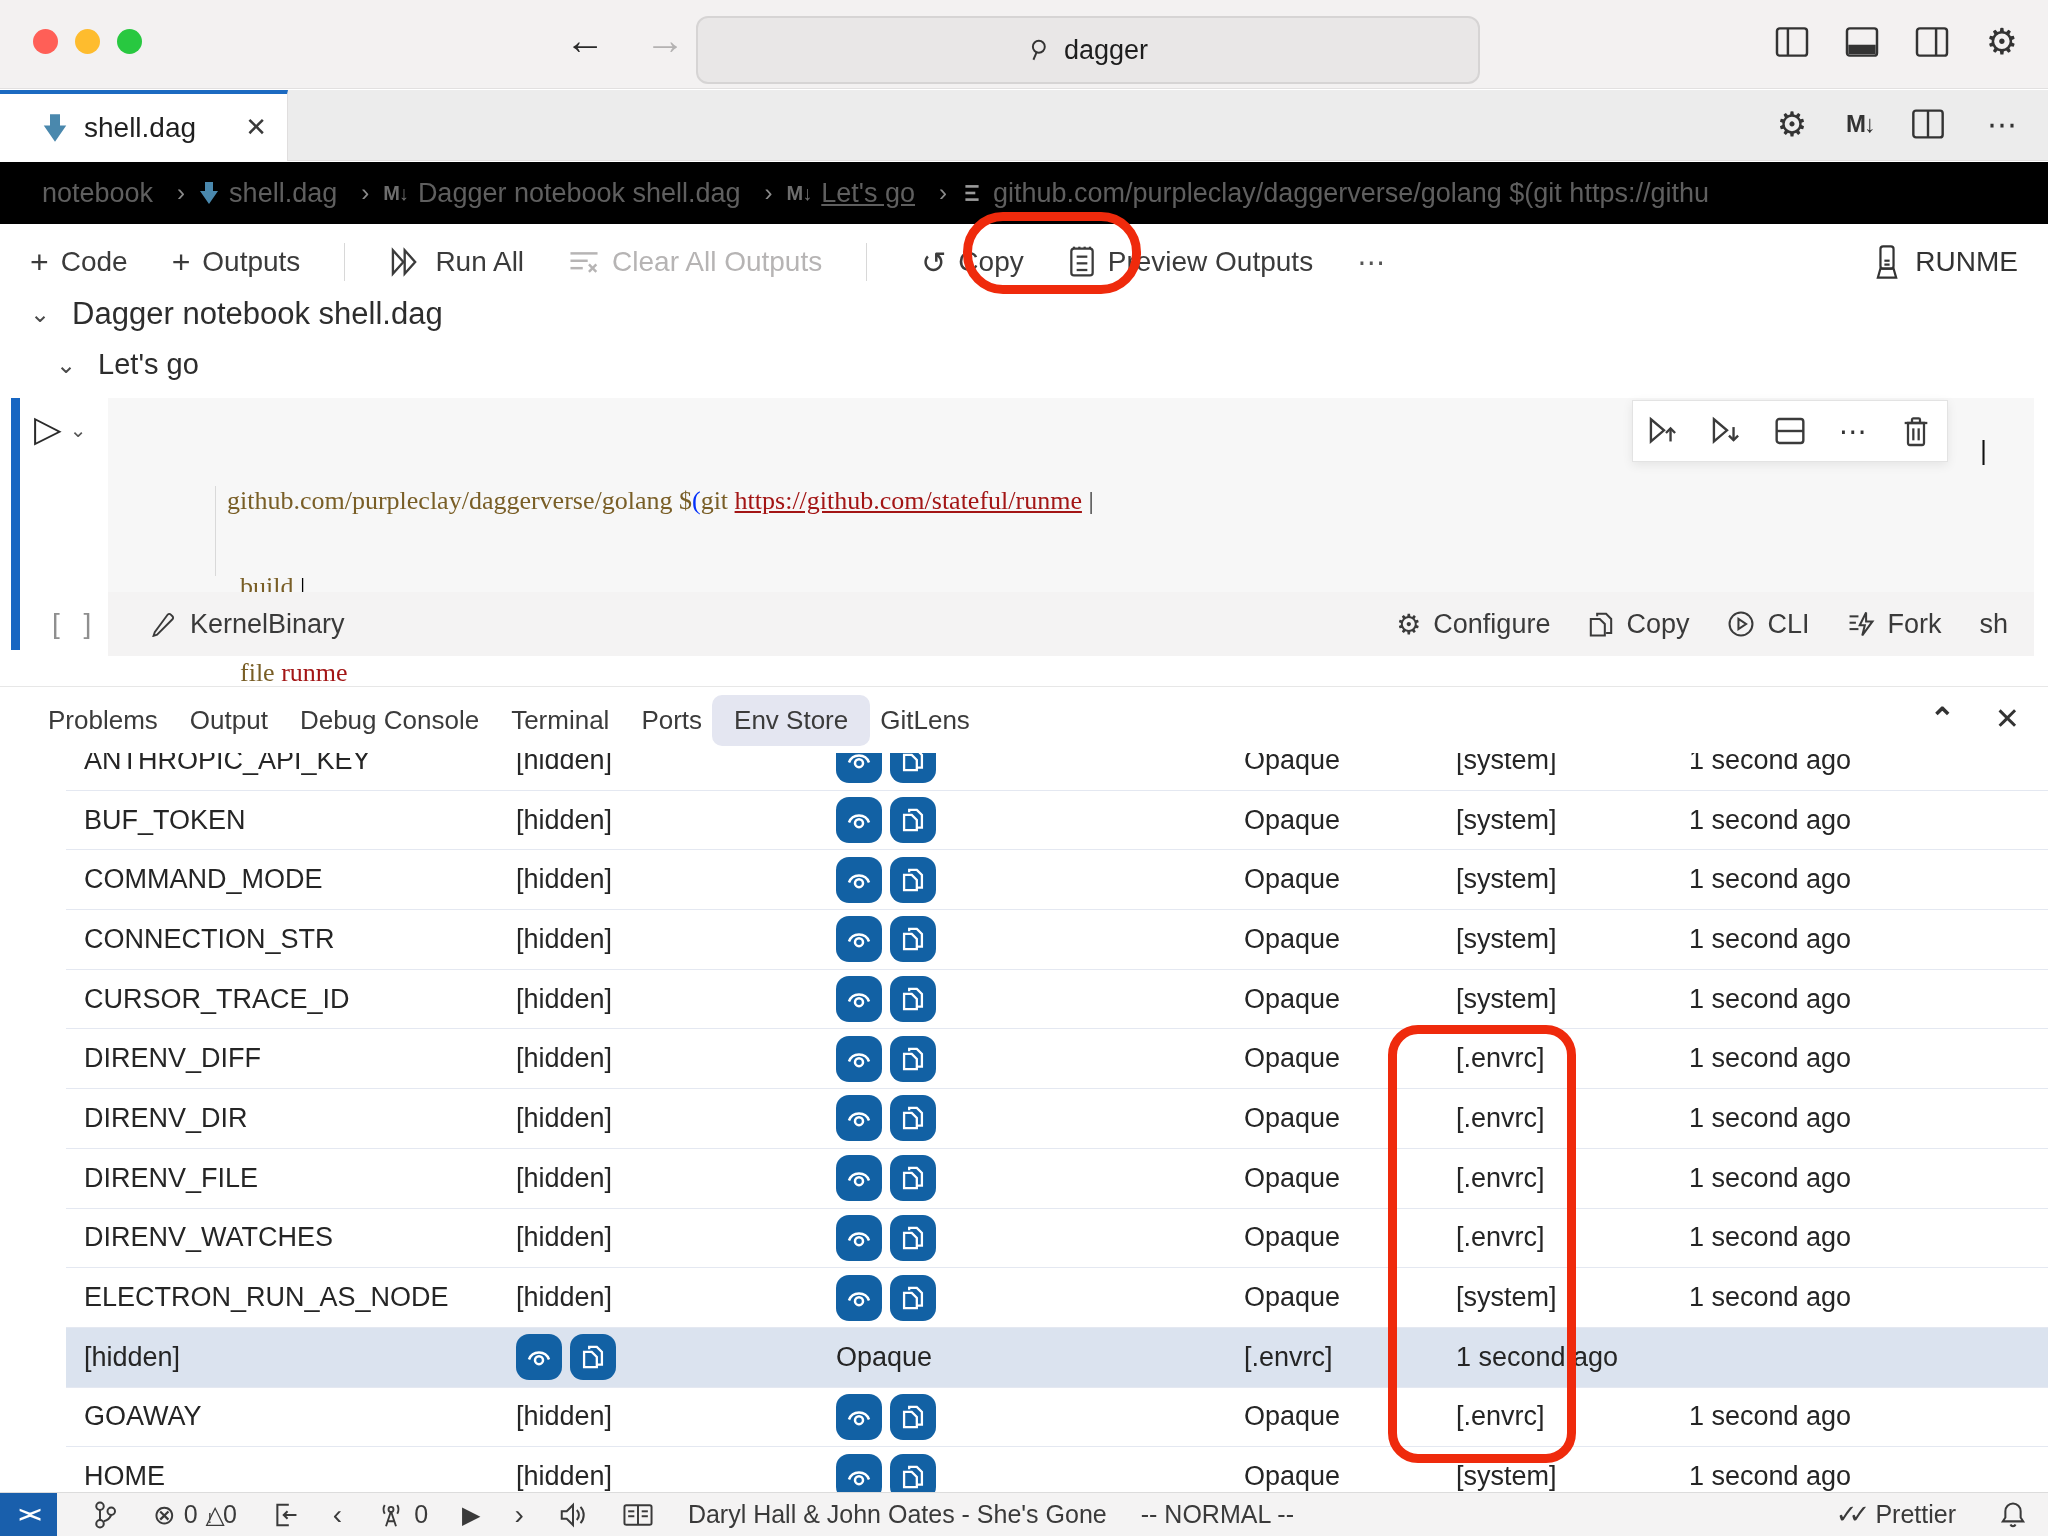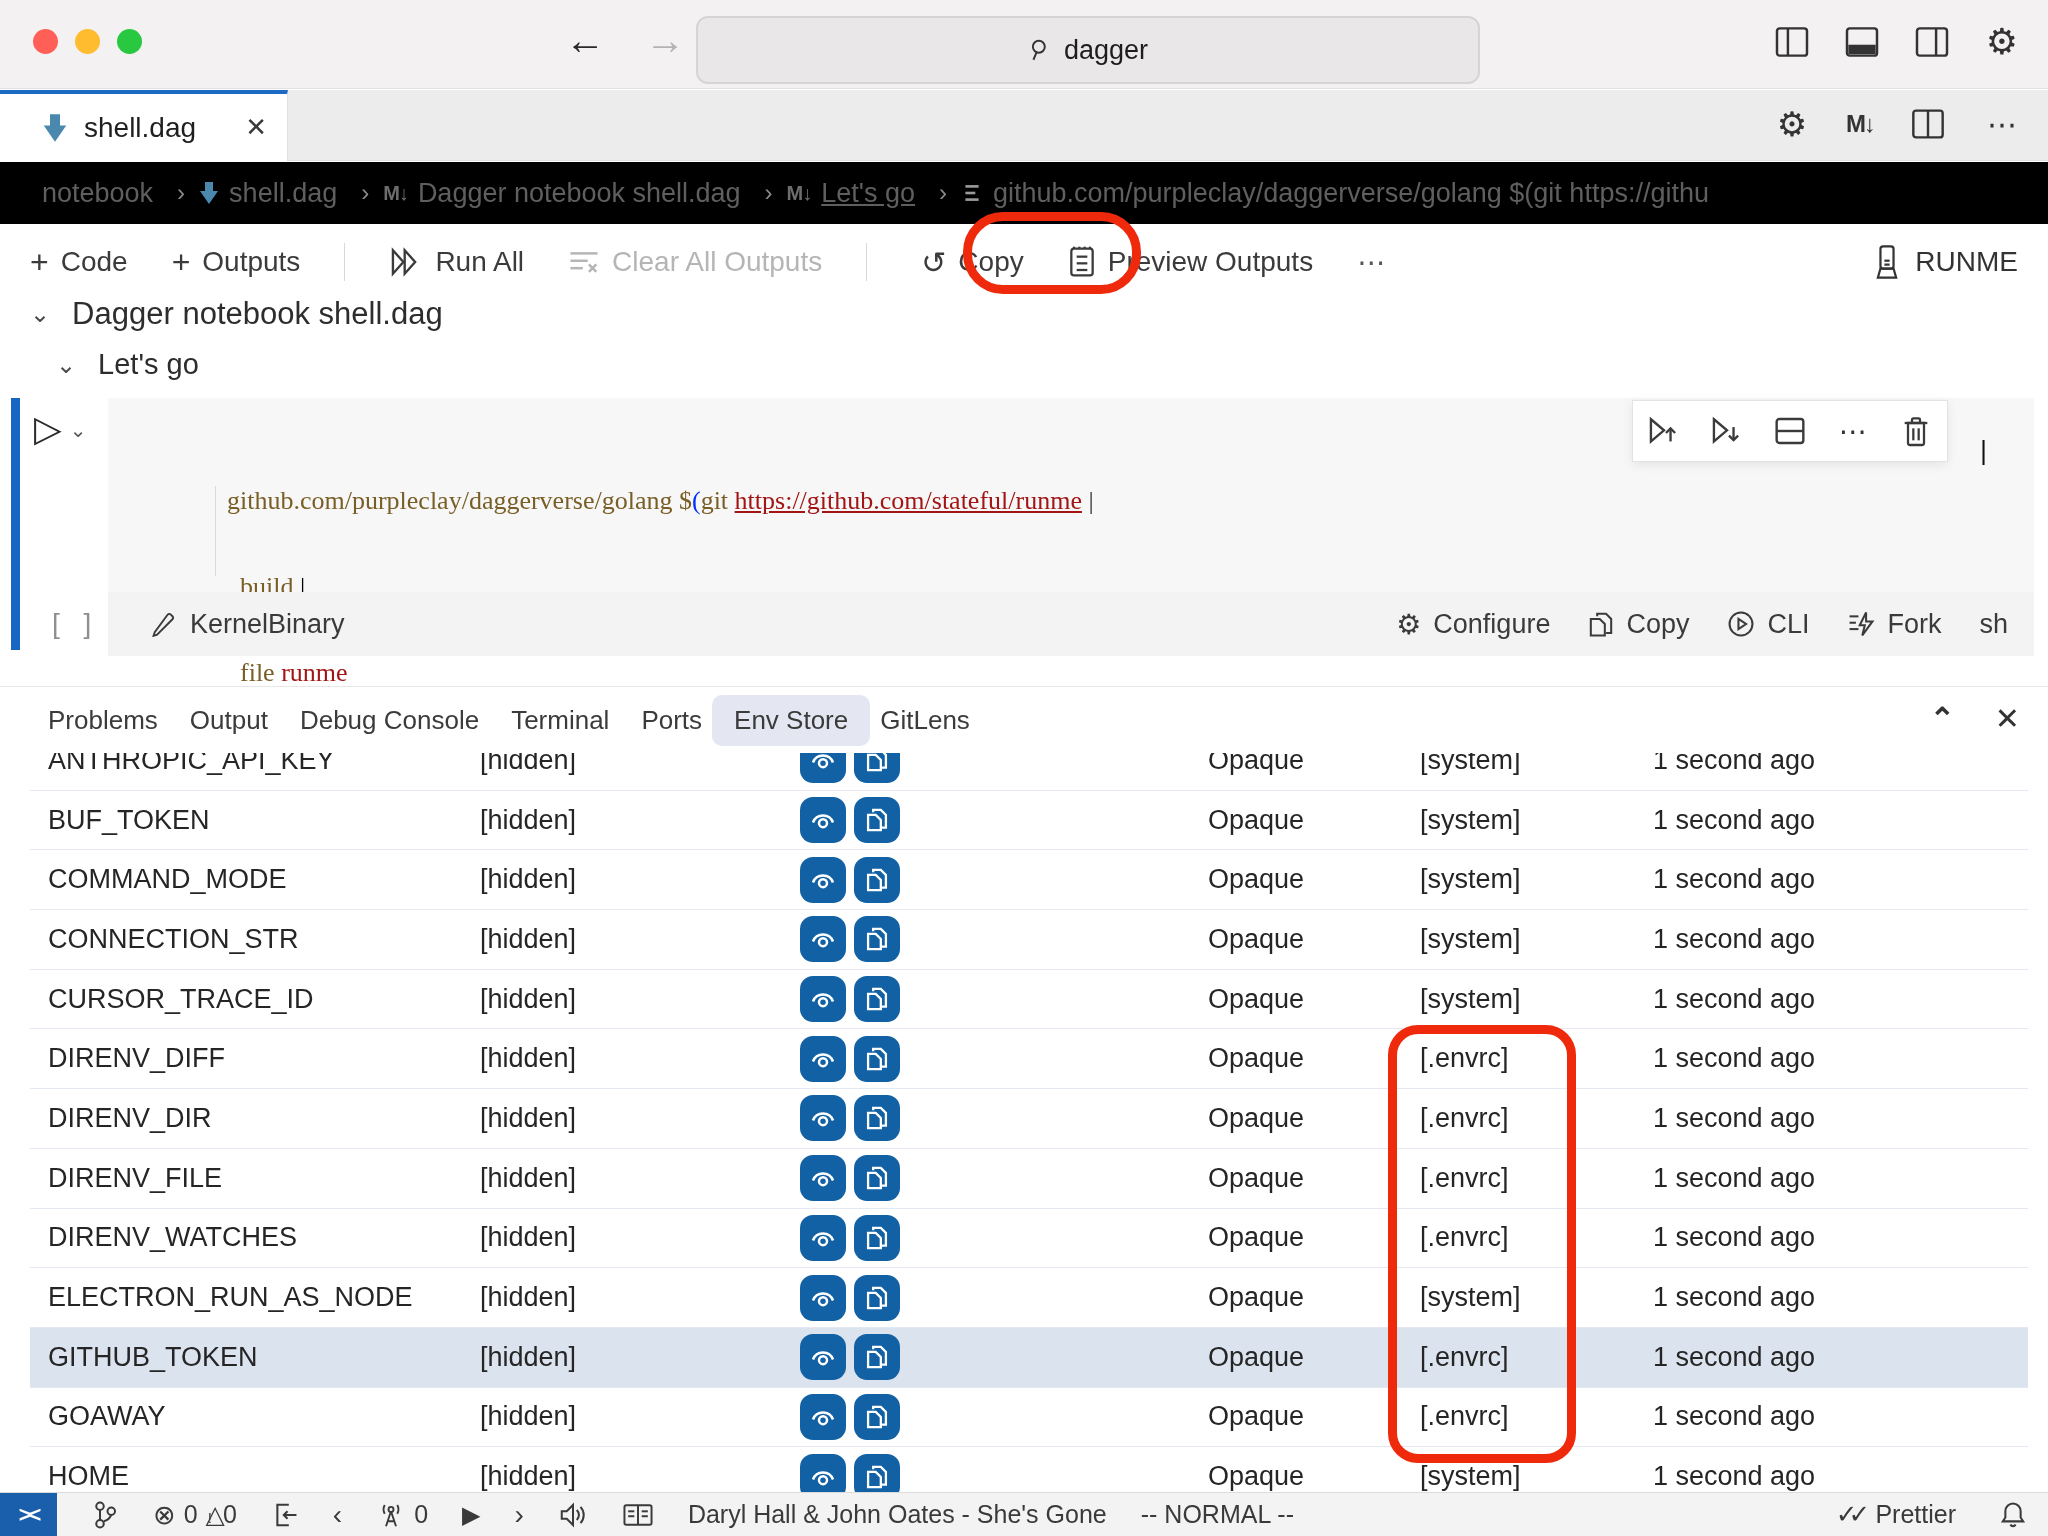--- a/index.html
+++ b/index.html
@@ -93,21 +93,21 @@
   .panel { position:absolute; left:0; top:686px; width:2048px; height:806px; background:#fff;
     border-top:1px solid #e7e7e7; }
   .panel-tabs { position:relative; height:66px; display:flex; align-items:center; gap:32px;
     padding-left:48px; font-size:26px; color:#3b3b3b; }
   .ptab { padding:10px 0; white-space:nowrap; }
   .ptab.active { background:#e4e6f1; border-radius:10px; padding:10px 22px; margin:0 -22px; }
   .panel-ctrl { position:absolute; right:28px; top:14px; display:flex; gap:40px; align-items:center; color:#333; }
   .panel-chevron { font-size:30px; font-weight:bold; }
   .panel-close { font-size:30px; }
 
-  .table-clip { position:relative; height:740px; overflow:hidden; }
+  .table-clip { position:relative; height:740px; overflow:hidden;margin-left:36px; }
   .env-table { position:absolute; left:0; top:-22px; width:2048px; }
   .env-row { position:relative; height:59.7px; display:grid;
     grid-template-columns:432px 320px 408px 212px 233px 1fr;
     align-items:center; padding-left:48px; font-size:27px; color:#252525;
     border-bottom:1px solid #e4e8f1; width:1998px; margin-left:30px; padding-left:18px; }
   .env-row.hl { background:#dbe3ef; }
   .cell-btns { display:flex; gap:8px; }
   .blue-btn { width:46px; height:46px; border-radius:13px; background:#1261a4;
     display:flex; align-items:center; justify-content:center; }
 
@@ -646,21 +646,20 @@
                   <path d="M4 7 h6 l4 4 v8 H4 Z"></path>
                 </svg>
               </span>
             </span>
             <span>Opaque</span>
             <span>[system]</span>
             <span>1 second ago</span>
           </div>
 
           <div class="env-row hl">
-            <span>GITHUB_TOKEN</span>
             <span>[hidden]</span>
             <span class="cell-btns">
               <span class="blue-btn">
                 <svg width="30" height="30" viewBox="0 0 24 24" fill="none" stroke="#fff" stroke-width="2">
                   <path d="M4 14 a8.5 8.5 0 0 1 16 0"></path>
                   <circle cx="12" cy="14.5" r="3.2"></circle>
                 </svg>
               </span>
               <span class="blue-btn">
                 <svg width="28" height="28" viewBox="0 0 22 22" fill="none" stroke="#fff" stroke-width="1.8">

